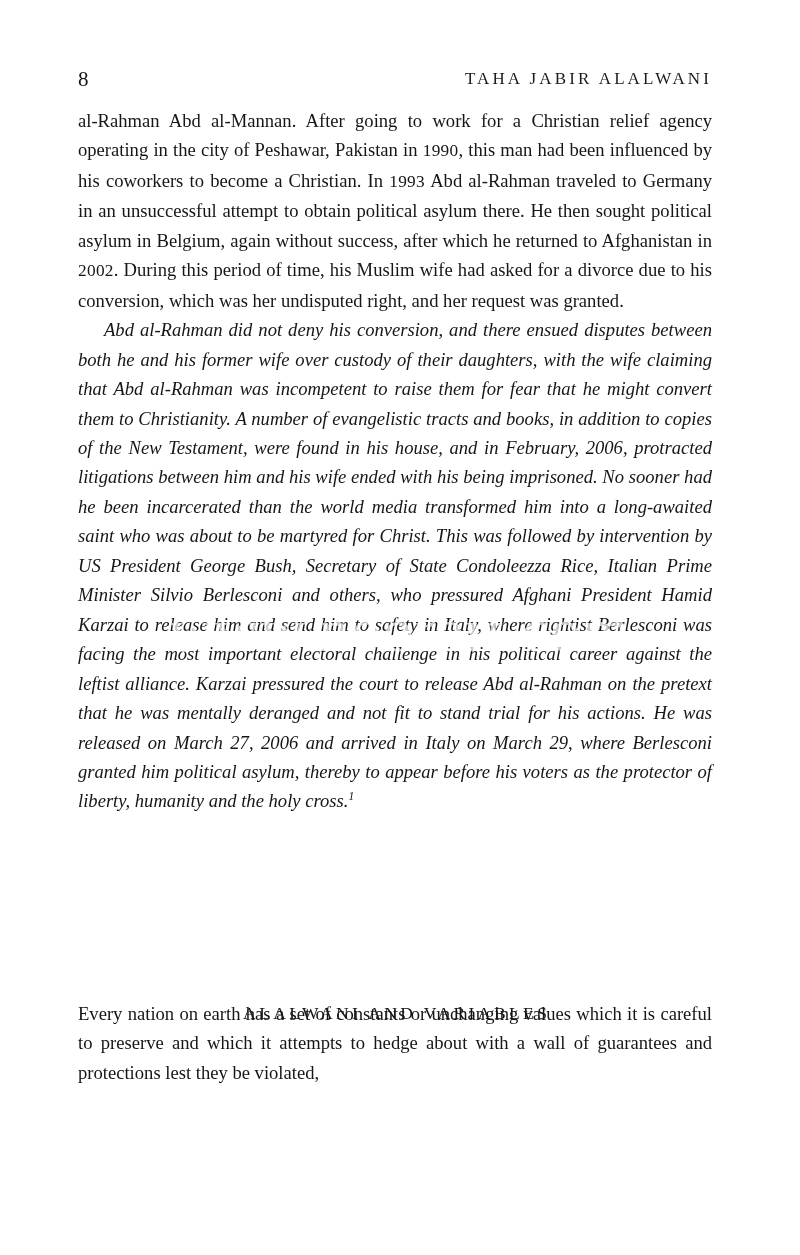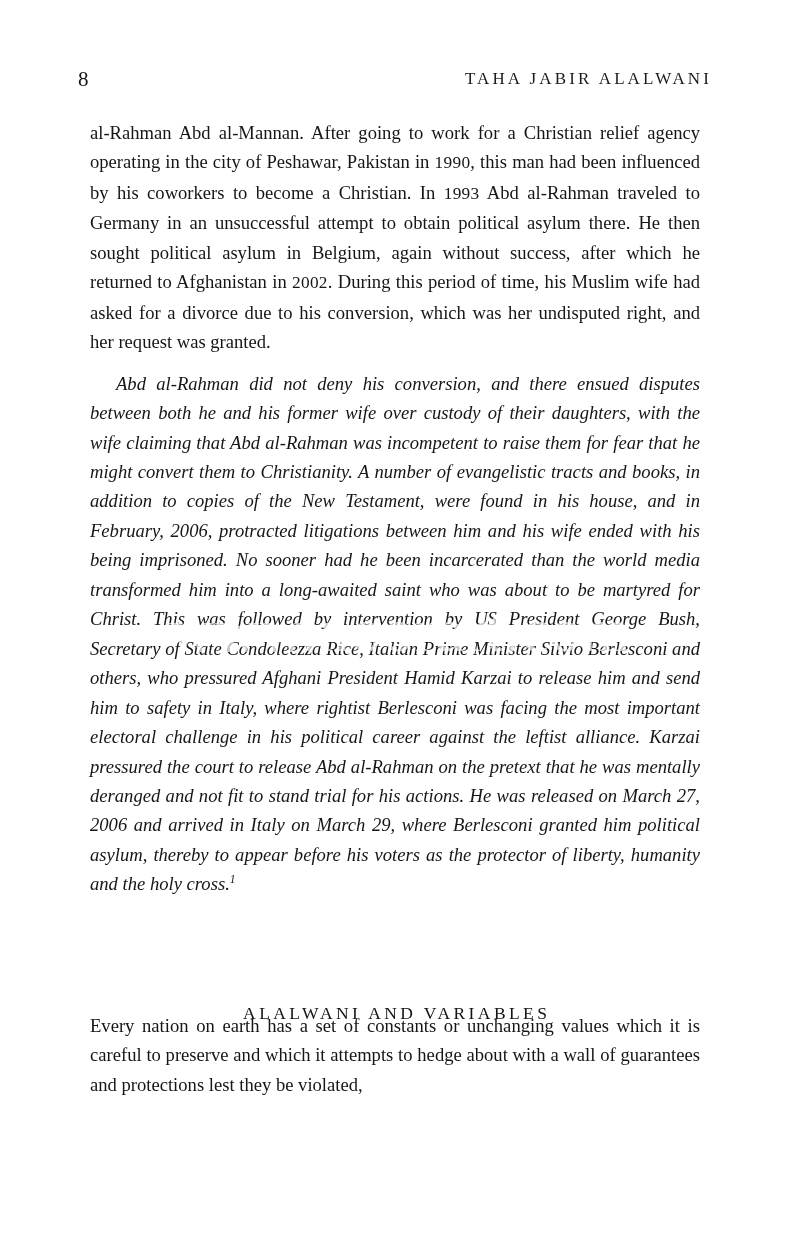--- a/index.html
+++ b/index.html
@@ -49,21 +49,21 @@
   }
 
   
   #column {
     position: absolute;
     left: 78px;
     top: 106px;
     width: 634px;
   }
   p.body {
-    margin: 12px;
+    margin: 0;
     font-size: 18.6px;
     line-height: 29.45px;
     text-align: justify;
     text-justify: inter-word;
     color: #161616;
     hyphens: none;
   }
   p.body.indent { text-indent: 26px; font-style: italic; }
 
   

